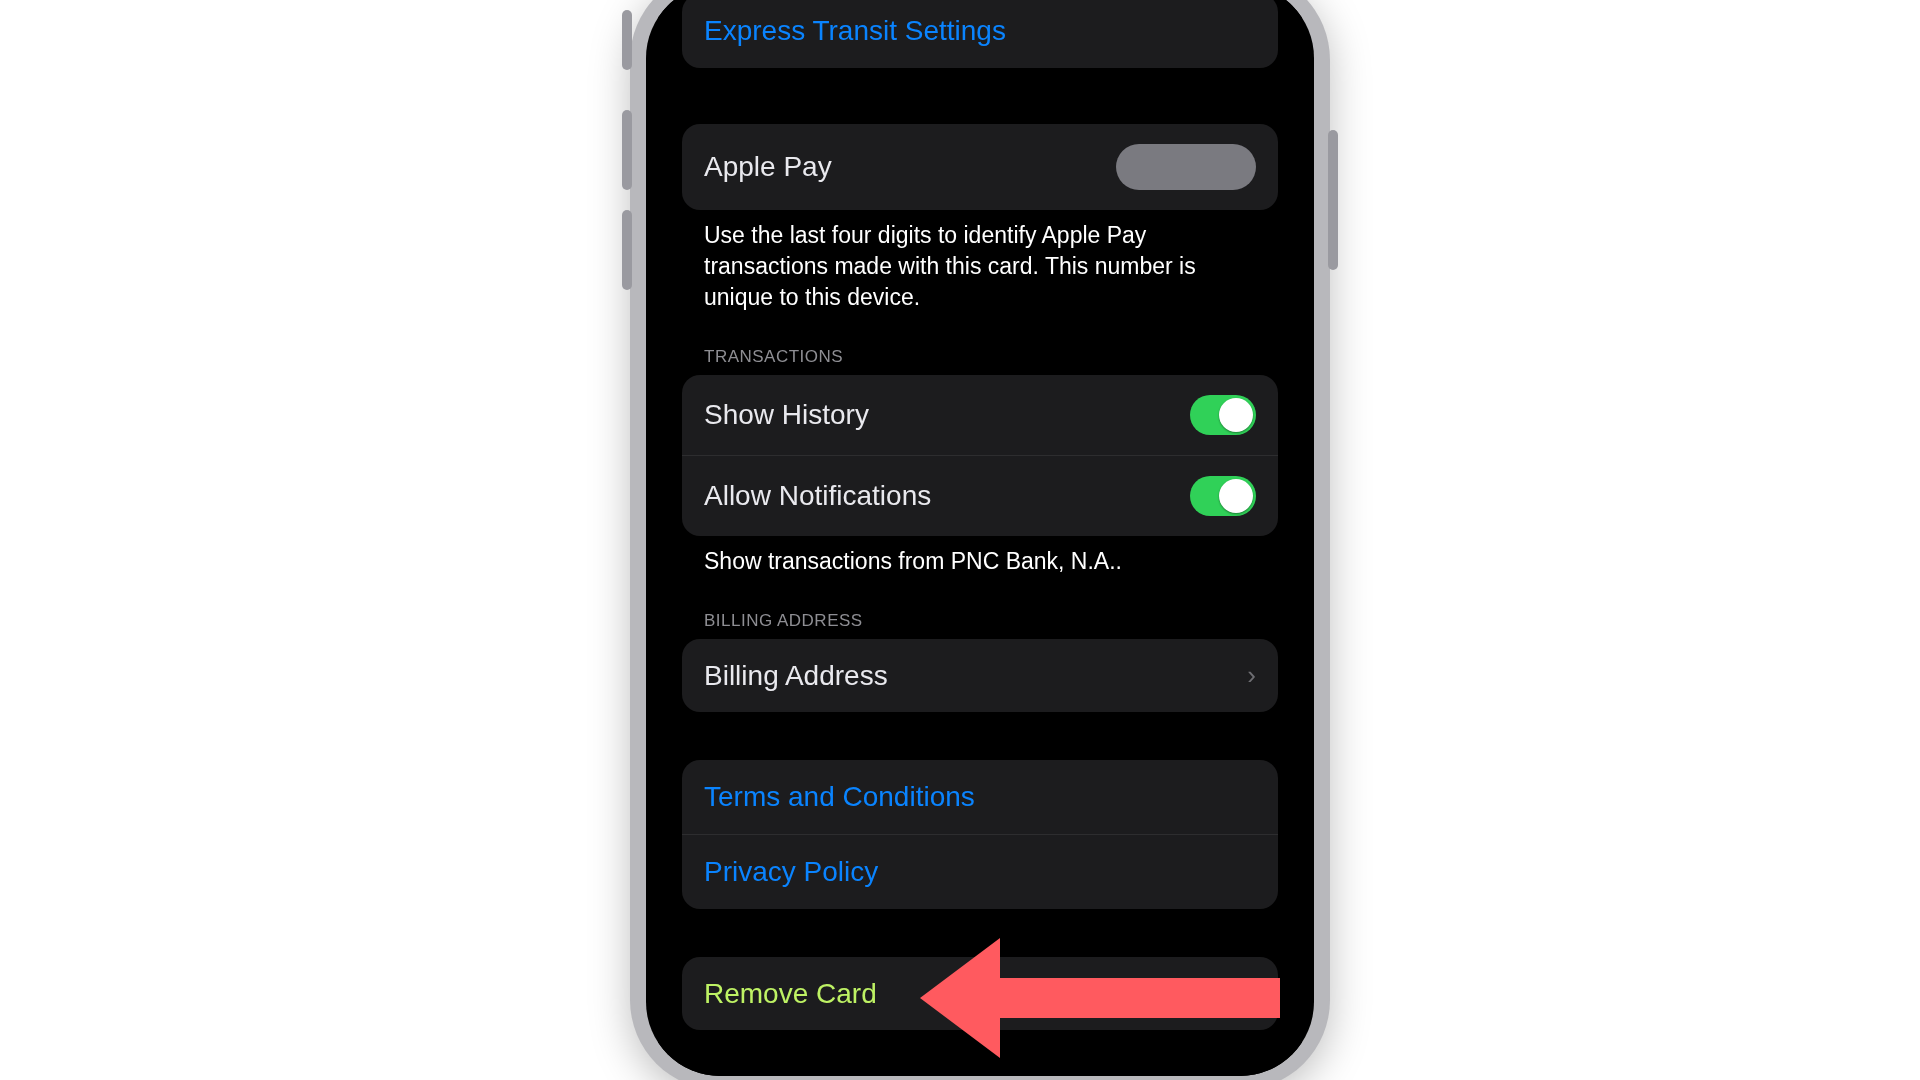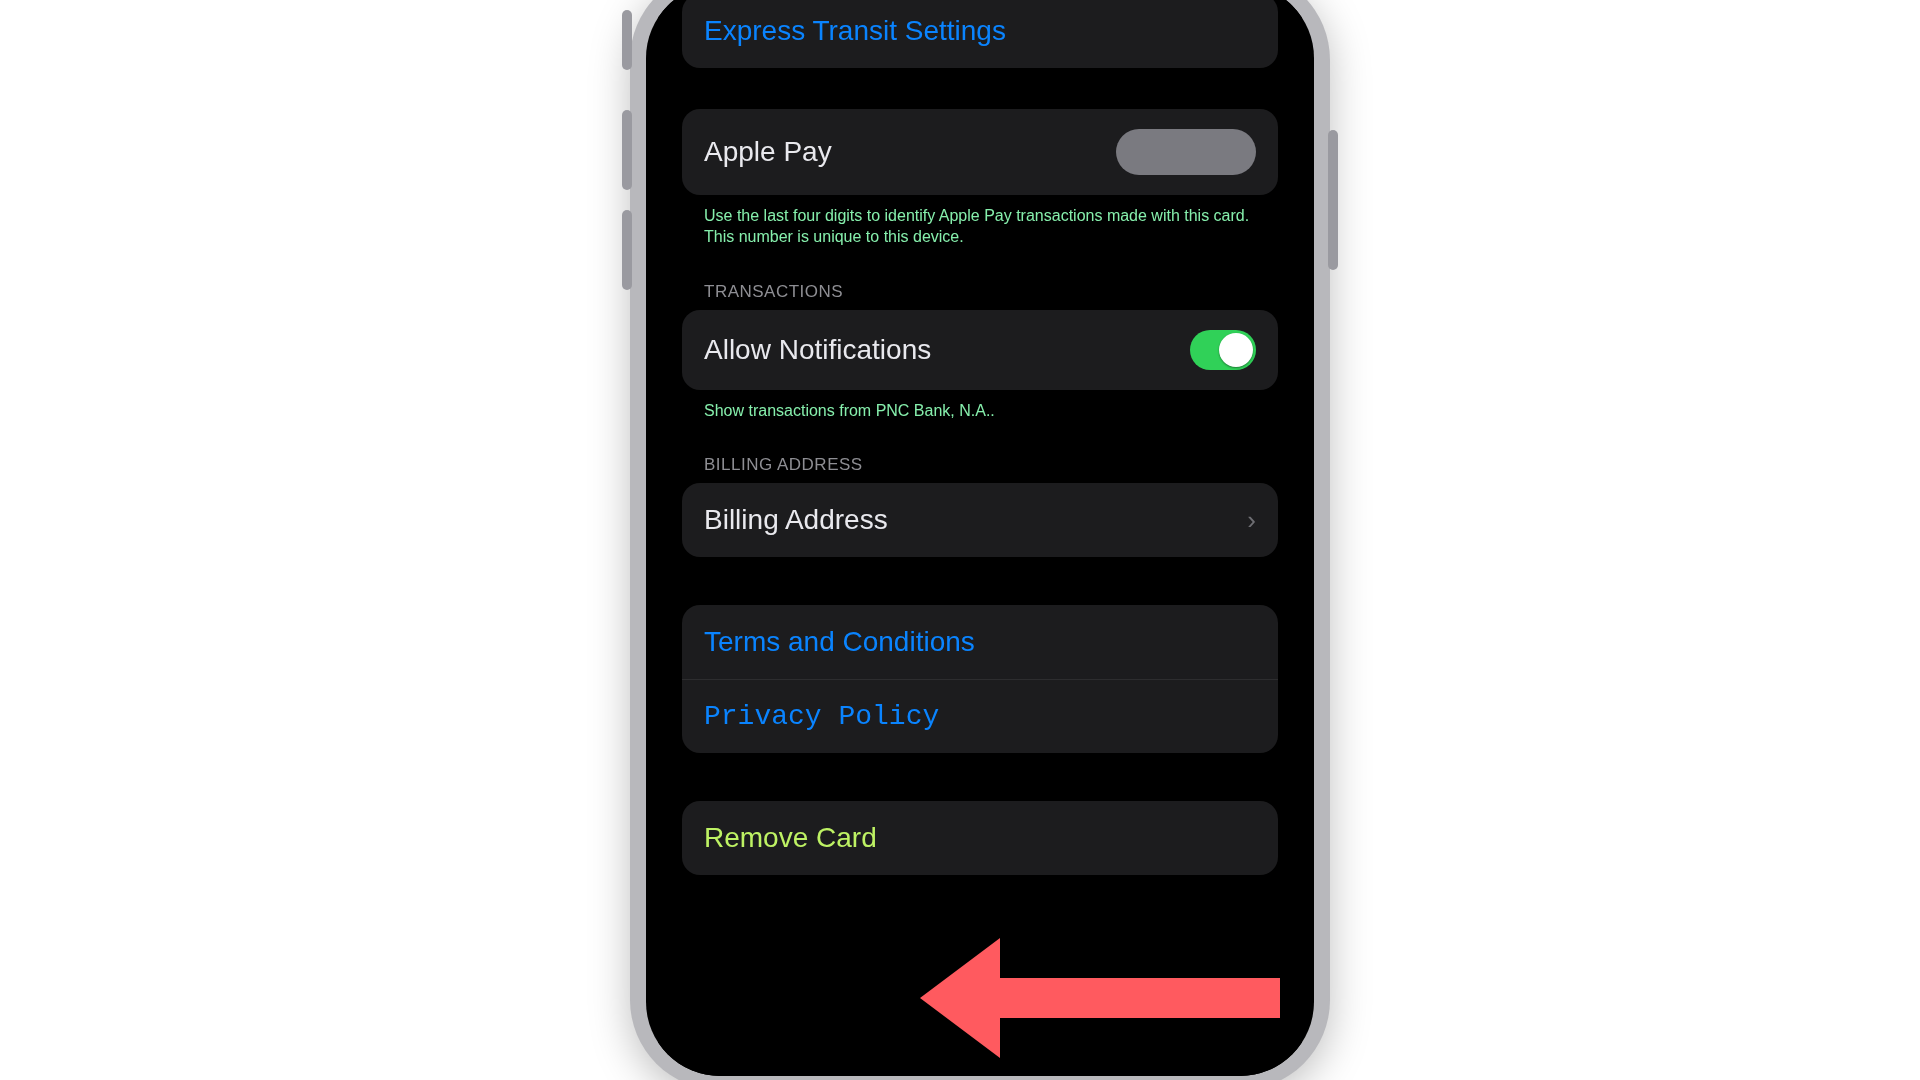--- a/index.html
+++ b/index.html
@@ -81,35 +81,34 @@
   .cell {
     display: flex;
     align-items: center;
     justify-content: space-between;
     padding: 20px 22px;
     font-size: 28px;
     line-height: 1.2;
   }
   .cell + .cell {
     border-top: 1px solid rgba(255,255,255,.08);
-    font-family: Liberation Mono, monospace;
   }
   .cell .label { flex: 1; }
   .link  { color: #0a84ff; }
   .danger{ color: #bef264; }
 
   .chevron {
     color: #6e6e73;
     font-size: 26px;
     margin-left: 10px;
   }
 
   .footer {
-    color: #86efac;
-    font-size: 16px;
+    color: #ffffff;
+    font-size: 23px;
     line-height: 1.35;
     padding: 10px 22px 0 22px;
   }
   .header {
     color: #8e8e93;
     font-size: 17px;
     letter-spacing: 0.5px;
     padding: 34px 22px 8px 22px;
   }
 
@@ -167,30 +166,36 @@
     <div class="phone-inner">
       <div class="screen">
         <div class="content">
 
           <div class="group first">
             <div class="cell">
               <span class="label link">Express Transit Settings</span>
             </div>
           </div>
 
-          <div class="group" style="margin-top:41px">
+          <div class="group" style="margin-top:56px">
             <div class="cell">
               <span class="label">Apple Pay</span>
               <div class="pill"></div>
             </div>
           </div>
           <div class="footer">Use the last four digits to identify Apple Pay transactions made with this card. This number is unique to this device.</div>
 
           <div class="header">TRANSACTIONS</div>
           <div class="group" style="margin-top:0">
+            <div class="cell">
+              <span class="label">Show History</span>
+              <div class="toggle on">
+                  <div class="knob"></div>
+                </div>
+            </div>
             <div class="cell">
               <span class="label">Allow Notifications</span>
               <div class="toggle on">
                   <div class="knob"></div>
                 </div>
             </div>
           </div>
           <div class="footer">Show transactions from PNC Bank, N.A..</div>
 
           <div class="header">BILLING ADDRESS</div>

